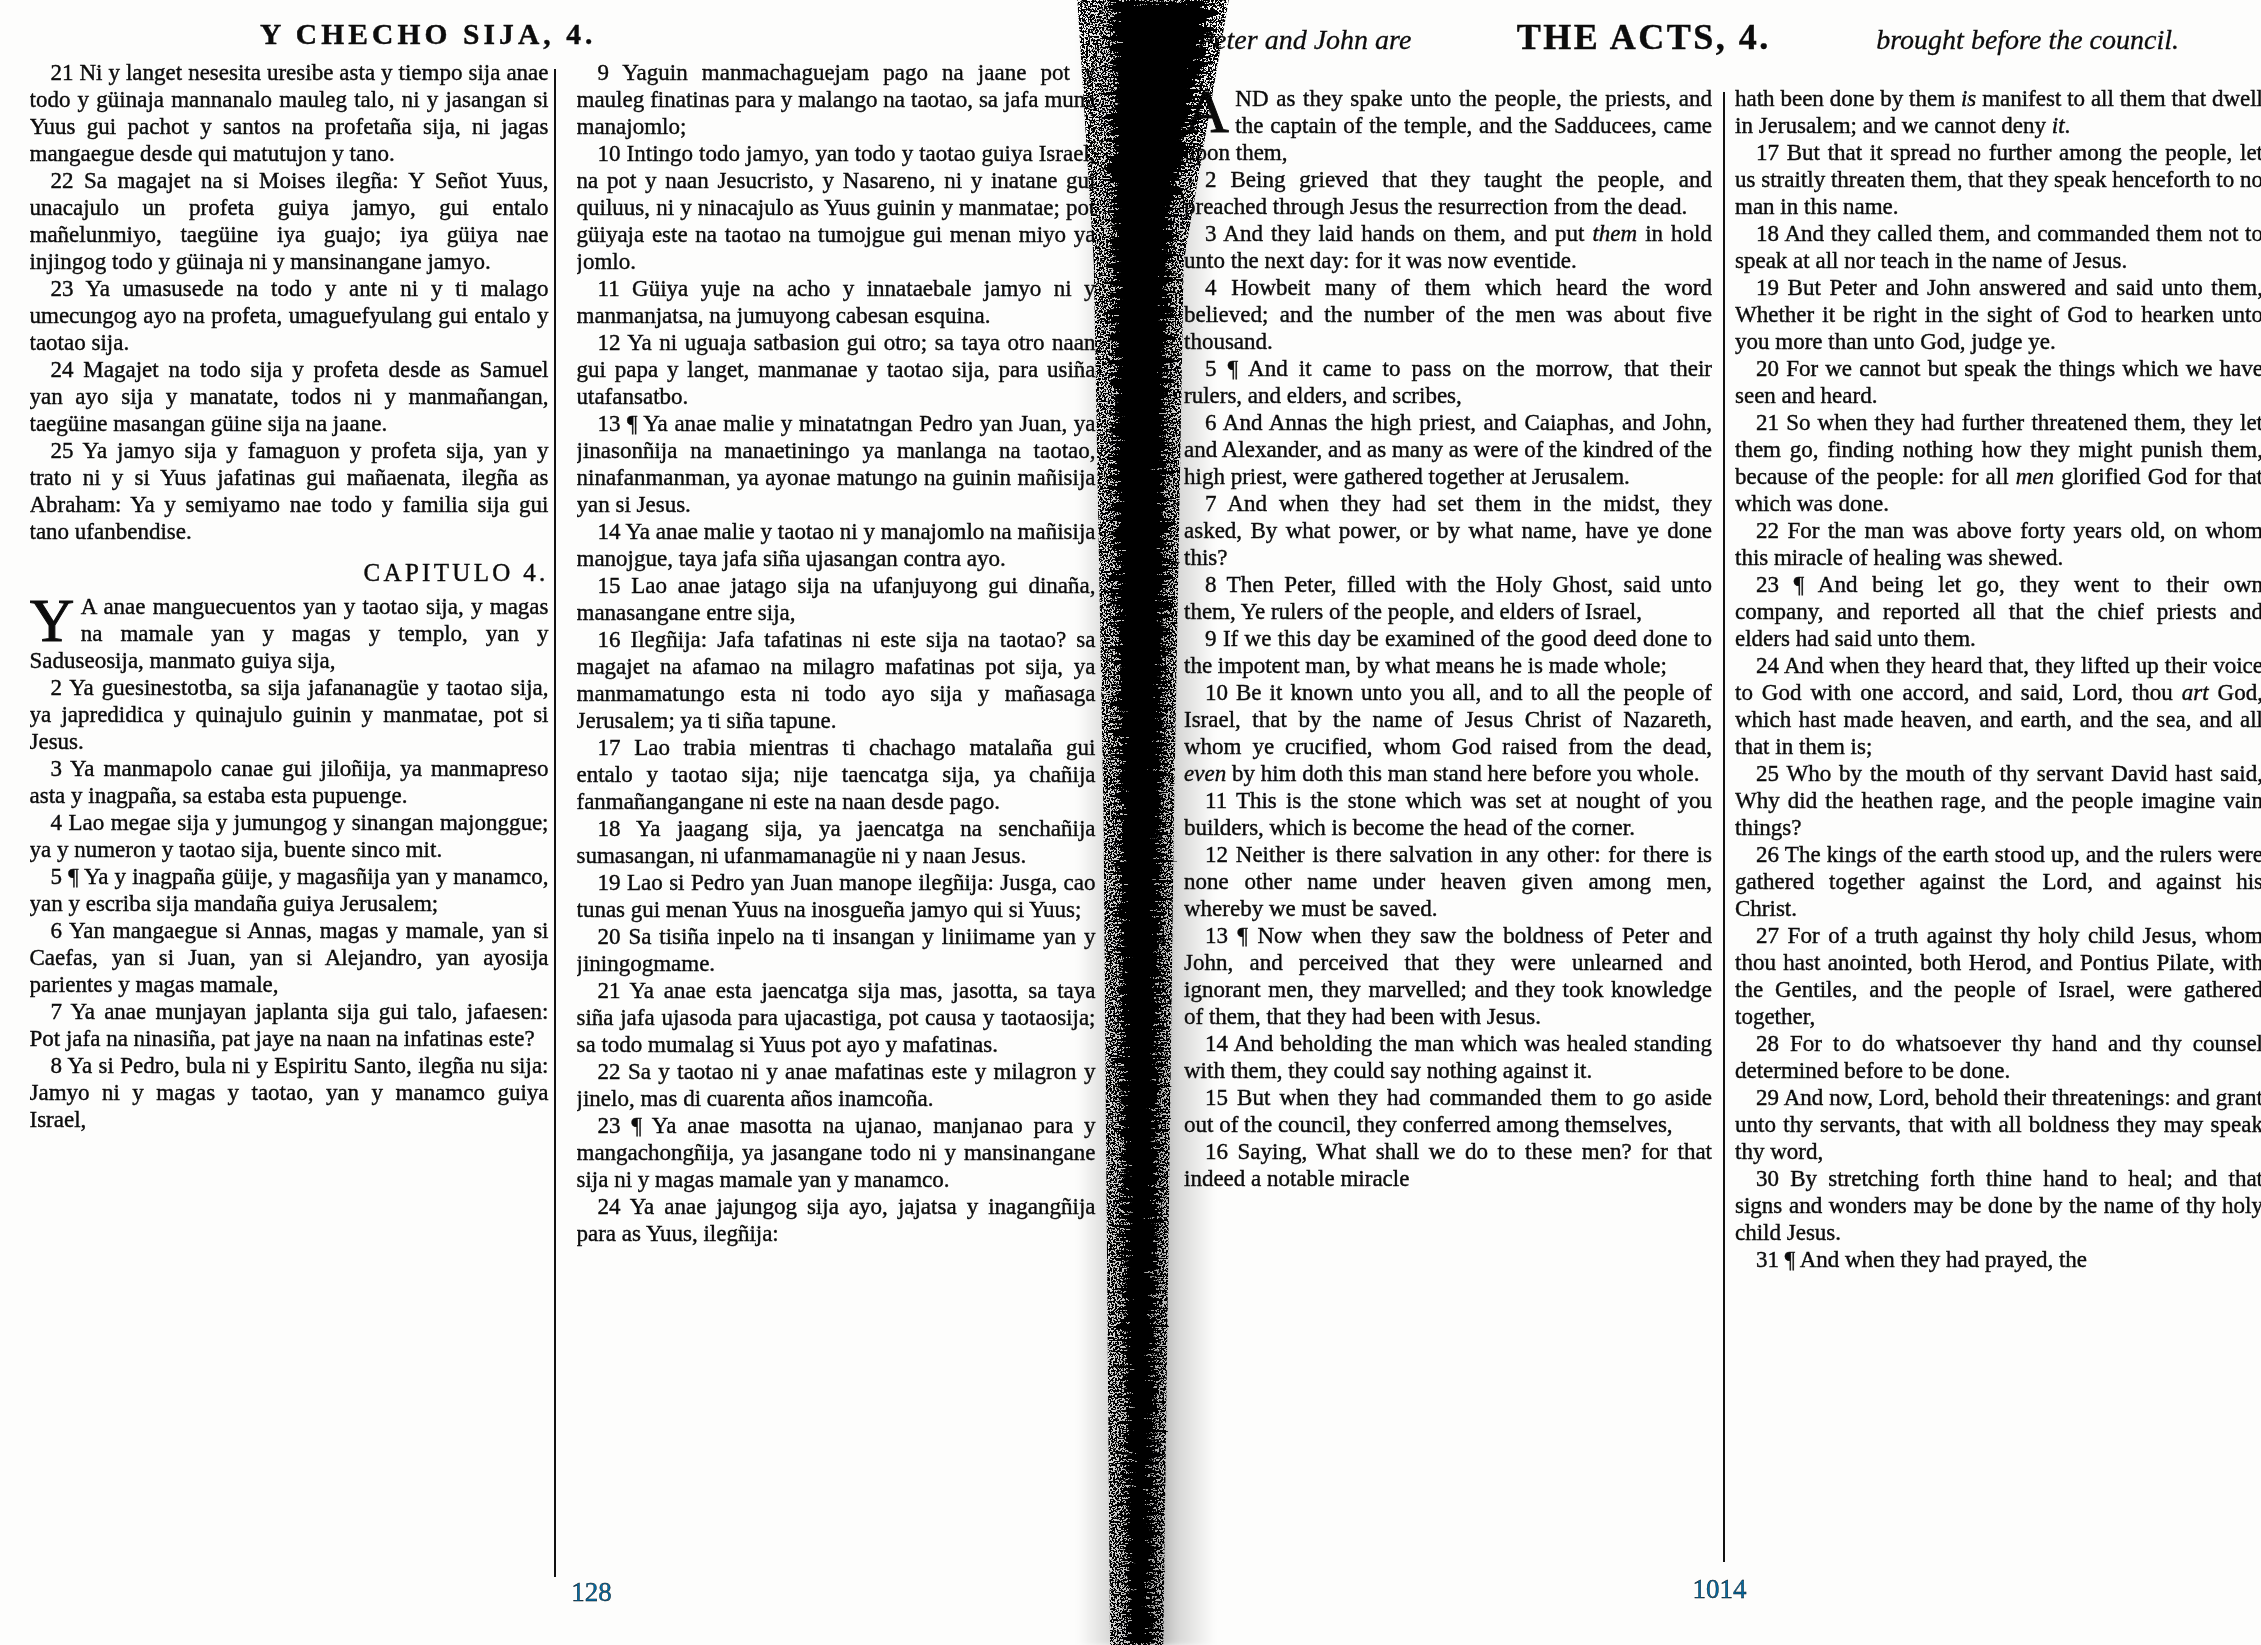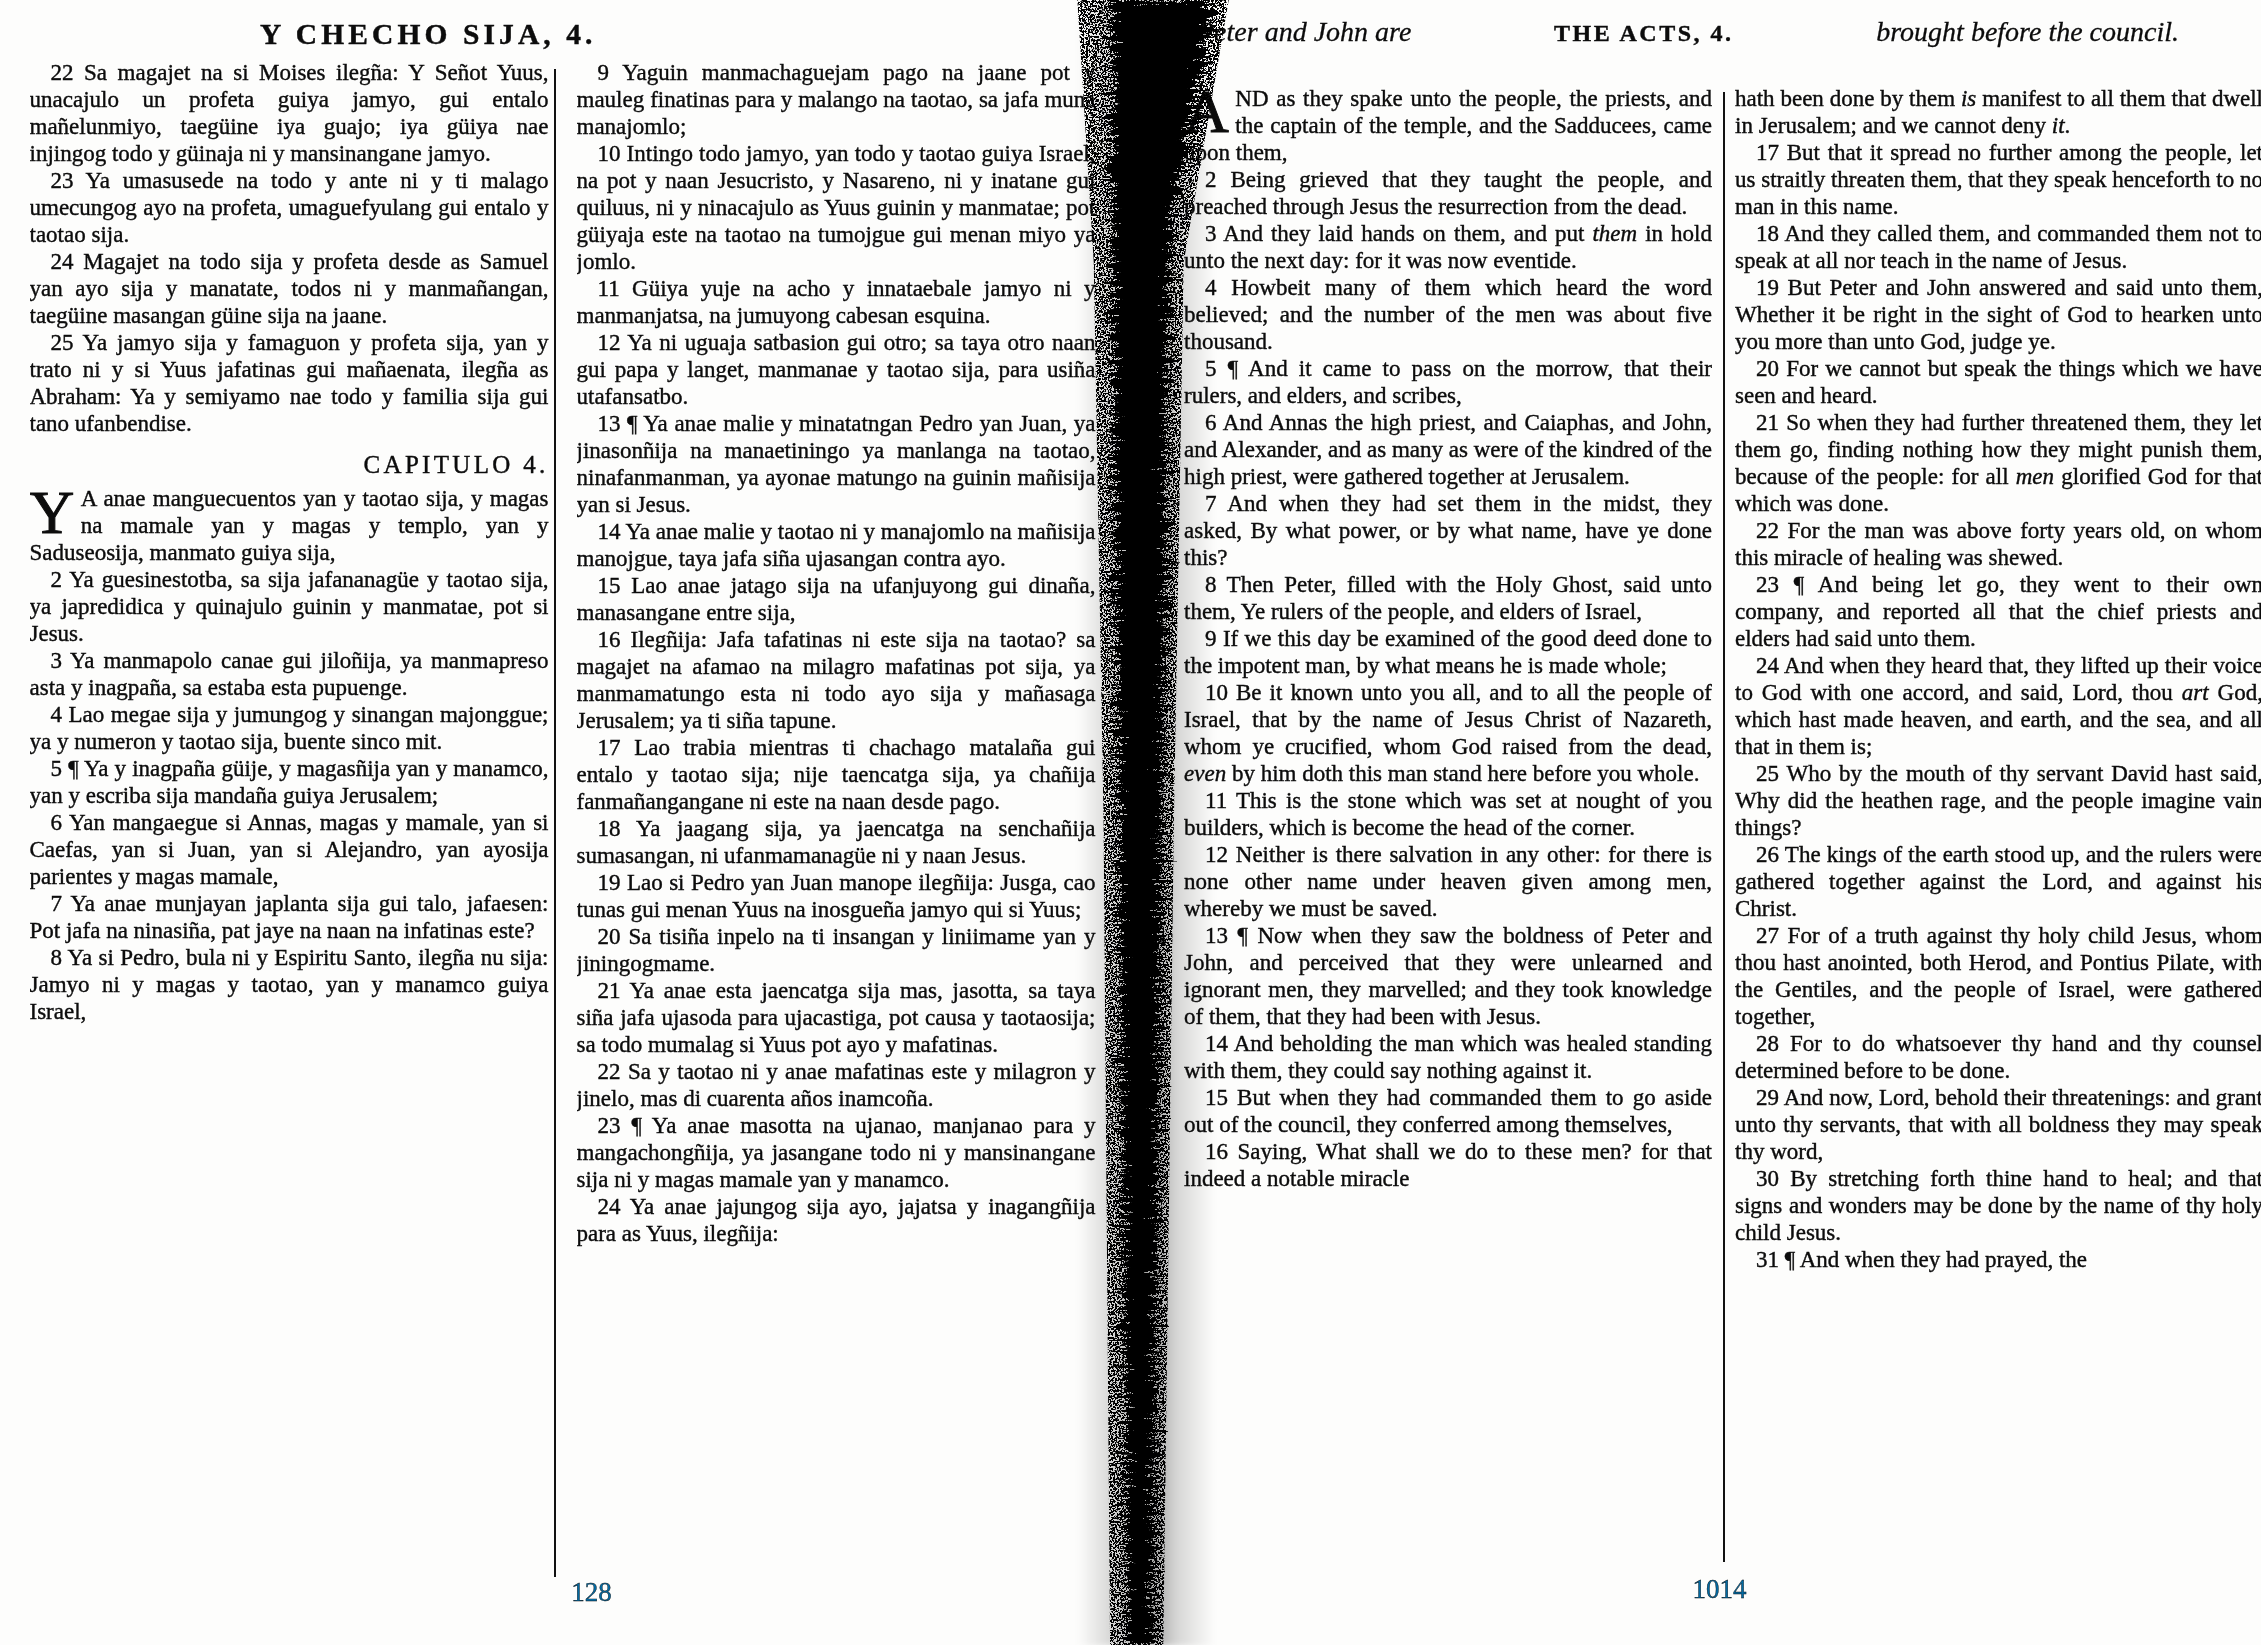--- a/index.html
+++ b/index.html
@@ -13,21 +13,21 @@
   .lp-head{
     position:absolute;top:18px;left:242px;
     font-size:29.5px;font-weight:bold;letter-spacing:4.1px;color:#0c0c0c;
     -webkit-text-stroke:0.4px #0c0c0c;white-space:nowrap;margin-left:18px;
   }
   .rp-head{
     position:absolute;top:16.4px;left:1197px;width:982px;
     display:flex;justify-content:space-between;align-items:baseline;color:#0c0c0c;
   }
   .rp-head .ital{font-style:italic;font-size:28px;-webkit-text-stroke:0.3px #0c0c0c;}
-  .rp-head .caps{font-weight:bold;font-size:24px;letter-spacing:2.5px;-webkit-text-stroke:0.4px #0c0c0c;}
+  .rp-head .caps{font-weight:bold;font-size:36px;letter-spacing:2.5px;-webkit-text-stroke:0.4px #0c0c0c;}
   
   .page{position:absolute;display:flex;}
   .page-left{left:29.5px;top:59px;width:1066px;gap:28px;}
   .page-right{left:1184px;top:85px;width:1079px;gap:23px;}
   .col{
     width:519px;font-size:23px;line-height:27px;text-align:justify;
     color:#0c0c0c;-webkit-text-stroke:0.4px #0c0c0c;overflow:hidden;
   }
   .page-left .col{height:1519px;}
   .page-right .col{height:1483px;}
@@ -69,20 +69,21 @@
 
   <div class="lp-head">Y CHECHO SIJA, 4.</div>
   <div class="rp-head">
     <span class="ital">Peter and John are</span>
     <span class="caps">THE ACTS, 4.</span>
     <span class="ital">brought before the council.</span>
   </div>
 
   <div class="page page-left">
     <div class="col">
+        <p class="verse"><span class="vnum">21</span> <span class="vtext">Ni y langet nesesita uresibe asta y tiempo sija anae todo y güinaja mannanalo mauleg talo, ni y jasangan si Yuus gui pachot y santos na profetaña sija, ni jagas mangaegue desde qui matutujon y tano.</span></p>
         <p class="verse"><span class="vnum">22</span> <span class="vtext">Sa magajet na si Moises ilegña: Y Señot Yuus, unacajulo un profeta guiya jamyo, gui entalo mañelunmiyo, taegüine iya guajo; iya güiya nae injingog todo y güinaja ni y mansinangane jamyo.</span></p>
         <p class="verse"><span class="vnum">23</span> <span class="vtext">Ya umasusede na todo y ante ni y ti malago umecungog ayo na profeta, umaguefyulang gui entalo y taotao sija.</span></p>
         <p class="verse"><span class="vnum">24</span> <span class="vtext">Magajet na todo sija y profeta desde as Samuel yan ayo sija y manatate, todos ni y manmañangan, taegüine masangan güine sija na jaane.</span></p>
         <p class="verse"><span class="vnum">25</span> <span class="vtext">Ya jamyo sija y famaguon y profeta sija, yan y trato ni y si Yuus jafatinas gui mañaenata, ilegña as Abraham: Ya y semiyamo nae todo y familia sija gui tano ufanbendise.</span></p>
         <div class="chapter-heading">CAPITULO 4.</div>
         <p class="verse opening"><span class="dropcap">Y</span><span class="vtext">A anae manguecuentos yan y taotao sija, y magas na mamale yan y magas y templo, yan y Saduseosija, manmato guiya sija,</span></p>
         <p class="verse"><span class="vnum">2</span> <span class="vtext">Ya guesinestotba, sa sija jafananagüe y taotao sija, ya japredidica y quinajulo guinin y manmatae, pot si Jesus.</span></p>
         <p class="verse"><span class="vnum">3</span> <span class="vtext">Ya manmapolo canae gui jiloñija, ya manmapreso asta y inagpaña, sa estaba esta pupuenge.</span></p>
         <p class="verse"><span class="vnum">4</span> <span class="vtext">Lao megae sija y jumungog y sinangan majonggue; ya y numeron y taotao sija, buente sinco mit.</span></p>
         <p class="verse"><span class="vnum">5</span> <span class="vtext">¶ Ya y inagpaña güije, y magasñija yan y manamco, yan y escriba sija mandaña guiya Jerusalem;</span></p>

